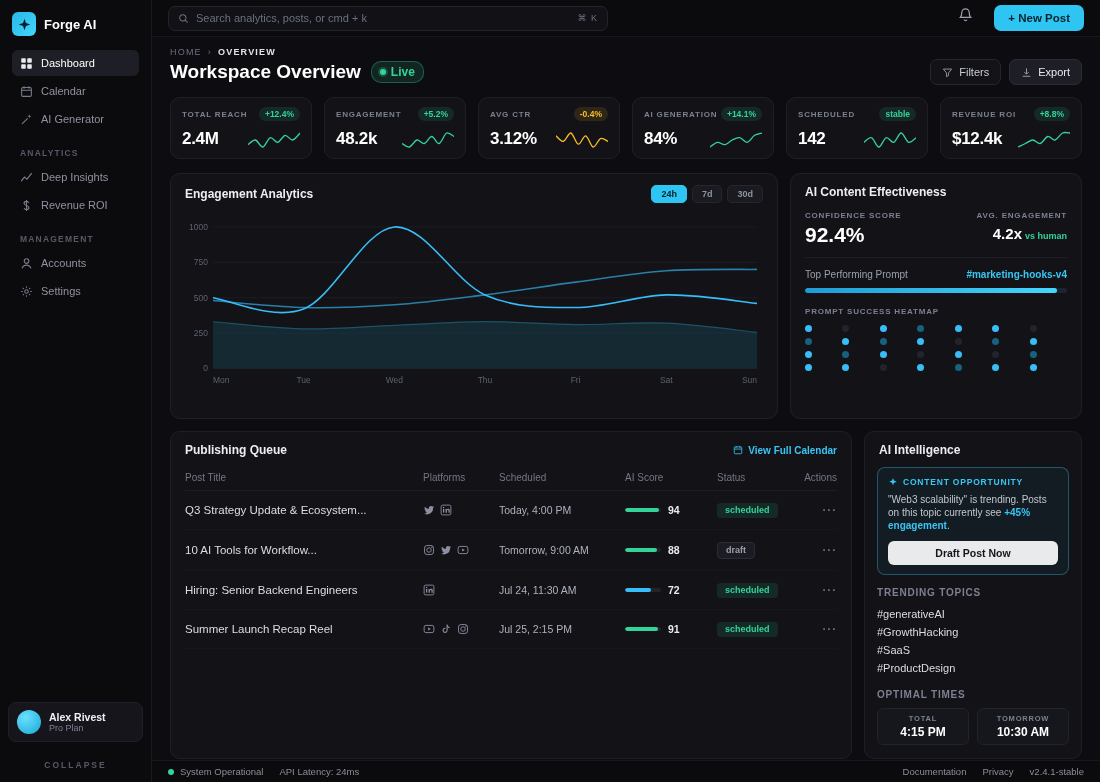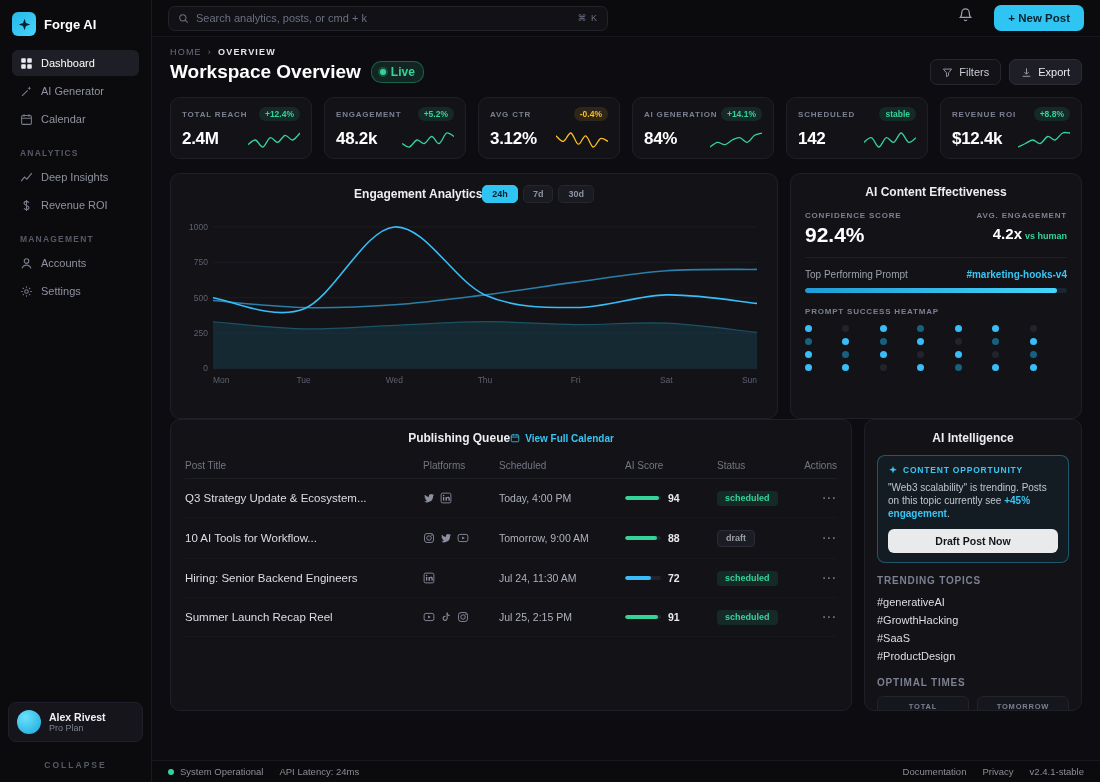--- a/index.html
+++ b/index.html
@@ -60,24 +60,24 @@
   .stat-top{display:flex;align-items:center;justify-content:space-between}
   .stat-label{font-size:8px;letter-spacing:.8px;color:#7c8090;font-weight:bold}
   .badge{font-size:8.5px;font-weight:bold;padding:2px 6px;border-radius:8px}
   .badge.green{color:#34d399;background:rgba(52,211,153,.12)}
   .badge.amber{color:#fbbf24;background:rgba(251,191,36,.12)}
   .stat-bottom{display:flex;align-items:flex-end;justify-content:space-between}
   .stat-value{font-size:17px;font-weight:bold;color:#fff;letter-spacing:-.3px}
 
   
   .panel{background:#121217;border:1px solid #1f1f28;border-radius:10px;overflow:hidden}
-  .panel-head{display:flex;align-items:center;justify-content:center;padding:11px 14px 8px}
+  .panel-head{display:flex;align-items:center;justify-content:space-between;padding:11px 14px 8px}
   .panel-title{font-size:12px;font-weight:bold;color:#eceef2}
   .row1{display:grid;grid-template-columns:1fr 292px;gap:12px;margin-top:14px;height:246px}
-  .row2{display:grid;grid-template-columns:1fr 218px;gap:12px;height:292px}
+  .row2{display:grid;grid-template-columns:1fr 218px;gap:12px;margin-top:12px;height:328px}
 
   .range-toggle{display:flex;gap:5px}
   .range-pill{font-size:9px;font-weight:bold;padding:3px 9px;border-radius:5px;color:#8f93a0;background:#1a1a21;border:1px solid #26262e;cursor:pointer}
   .range-pill.active{background:#2fc5f2;border-color:#2fc5f2;color:#06222e}
   .chart-wrap{padding:2px 14px 0}
   .chart-wrap svg{display:block;width:100%}
   .tick{fill:#5d6170;font-size:8.5px;font-family:"Liberation Sans","DejaVu Sans",sans-serif}
 
   
   .eff-body{padding:4px 14px 12px}
@@ -164,35 +164,35 @@
               <rect x="1.5" y="1.5" width="5.6" height="5.6" rx="1"></rect>
               <rect x="8.9" y="1.5" width="5.6" height="5.6" rx="1"></rect>
               <rect x="1.5" y="8.9" width="5.6" height="5.6" rx="1"></rect>
               <rect x="8.9" y="8.9" width="5.6" height="5.6" rx="1"></rect>
             </svg>
           </span>
           <span>Dashboard</span>
         </div>
         <div class="nav-item">
           <span class="icon" style="width:13px;height:13px">
+            <svg viewBox="0 0 16 16" fill="none" stroke="currentColor" stroke-width="1.3">
+              <rect x="2" y="3" width="12" height="11" rx="1.5"></rect>
+              <path d="M2 6.5h12M5 1.5v3M11 1.5v3"></path>
+            </svg>
+          </span>
+          <span>Calendar</span>
+        </div>
+        <div class="nav-item">
+          <span class="icon" style="width:13px;height:13px">
             <svg viewBox="0 0 16 16" fill="none" stroke="currentColor" stroke-width="1.4">
               <path d="M2.5 13.5L9.5 6.5"></path>
               <path d="M11.5 1.5l.7 1.8 1.8.7-1.8.7-.7 1.8-.7-1.8-1.8-.7 1.8-.7z" fill="currentColor" stroke="none"></path>
             </svg>
           </span>
           <span>AI Generator</span>
-        </div>
-        <div class="nav-item">
-          <span class="icon" style="width:13px;height:13px">
-            <svg viewBox="0 0 16 16" fill="none" stroke="currentColor" stroke-width="1.3">
-              <rect x="2" y="3" width="12" height="11" rx="1.5"></rect>
-              <path d="M2 6.5h12M5 1.5v3M11 1.5v3"></path>
-            </svg>
-          </span>
-          <span>Calendar</span>
         </div>
         <div class="nav-section">ANALYTICS</div>
         <div class="nav-item">
           <span class="icon" style="width:13px;height:13px">
             <svg viewBox="0 0 16 16" fill="none" stroke="currentColor" stroke-width="1.5">
               <path d="M1.5 12.5l4-5 3 2.5 6-7.5"></path>
             </svg>
           </span>
           <span>Deep Insights</span>
         </div>

